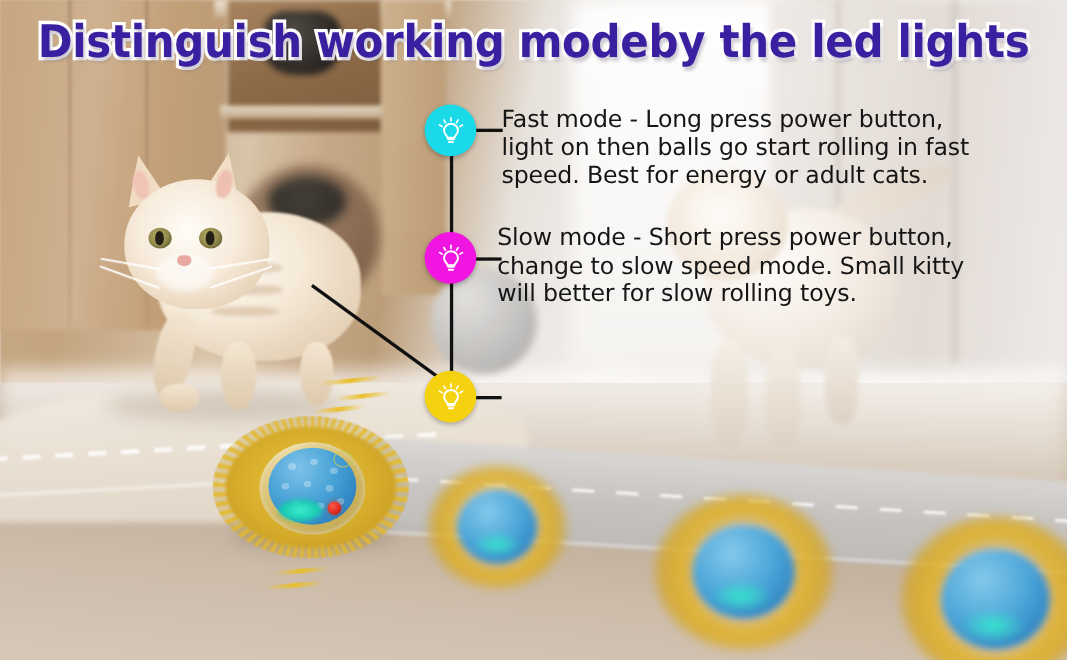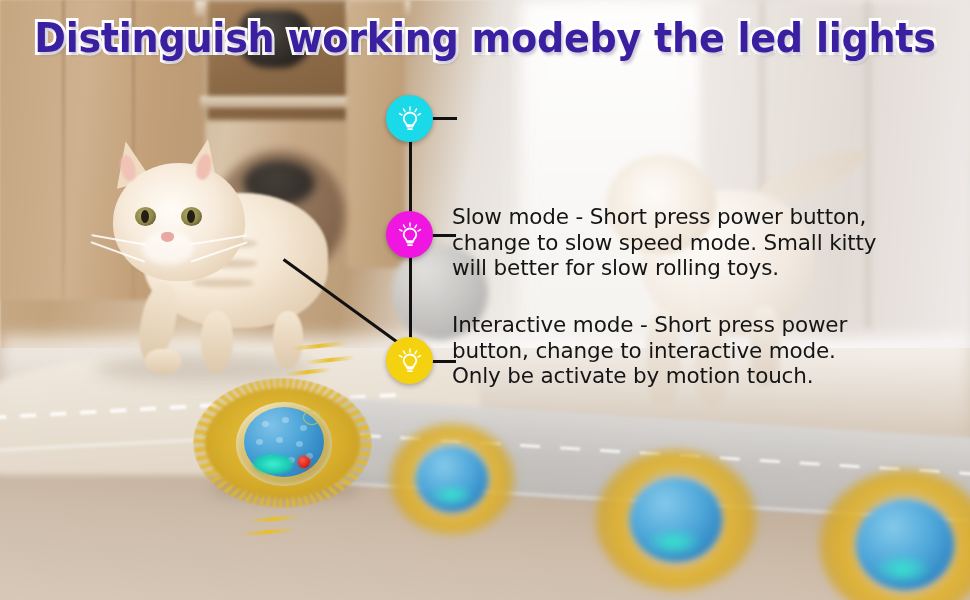--- a/index.html
+++ b/index.html
@@ -467,20 +467,20 @@
         <line x1="8.5" y1="5" x2="10" y2="7.6"></line>
         <line x1="21.5" y1="5" x2="20" y2="7.6"></line>
         <line x1="4.5" y1="9.6" x2="7" y2="11"></line>
         <line x1="25.5" y1="9.6" x2="23" y2="11"></line>
       </g>
       <path d="M15 8.5c-3.6 0-6.3 2.8-6.3 6.2 0 2.3 1.3 3.6 2.2 4.6.6.7.9 1.1.9 1.9h6.4c0-.8.3-1.2.9-1.9.9-1 2.2-2.3 2.2-4.6 0-3.4-2.7-6.2-6.3-6.2z" fill="none" stroke="#fff" stroke-width="1.8"></path>
       <path d="M12.4 22.6h5.2M13.1 25.2h3.8" stroke="#fff" stroke-width="1.8" stroke-linecap="round"></path>
     </svg>
   </div>
 
+  <div class="block b1">Fast mode - Long press power button,
+light on then balls go start rolling in fast
+speed. Best for energy or adult cats.</div>
   <div class="block b2">Slow mode - Short press power button,
 change to slow speed mode. Small kitty
  will better for slow rolling toys.</div>
-  <div class="block b3">Interactive mode - Short press power
-button, change to interactive mode.
-Only be activate by motion touch.</div>
 
 </div>
 
 </body></html>

